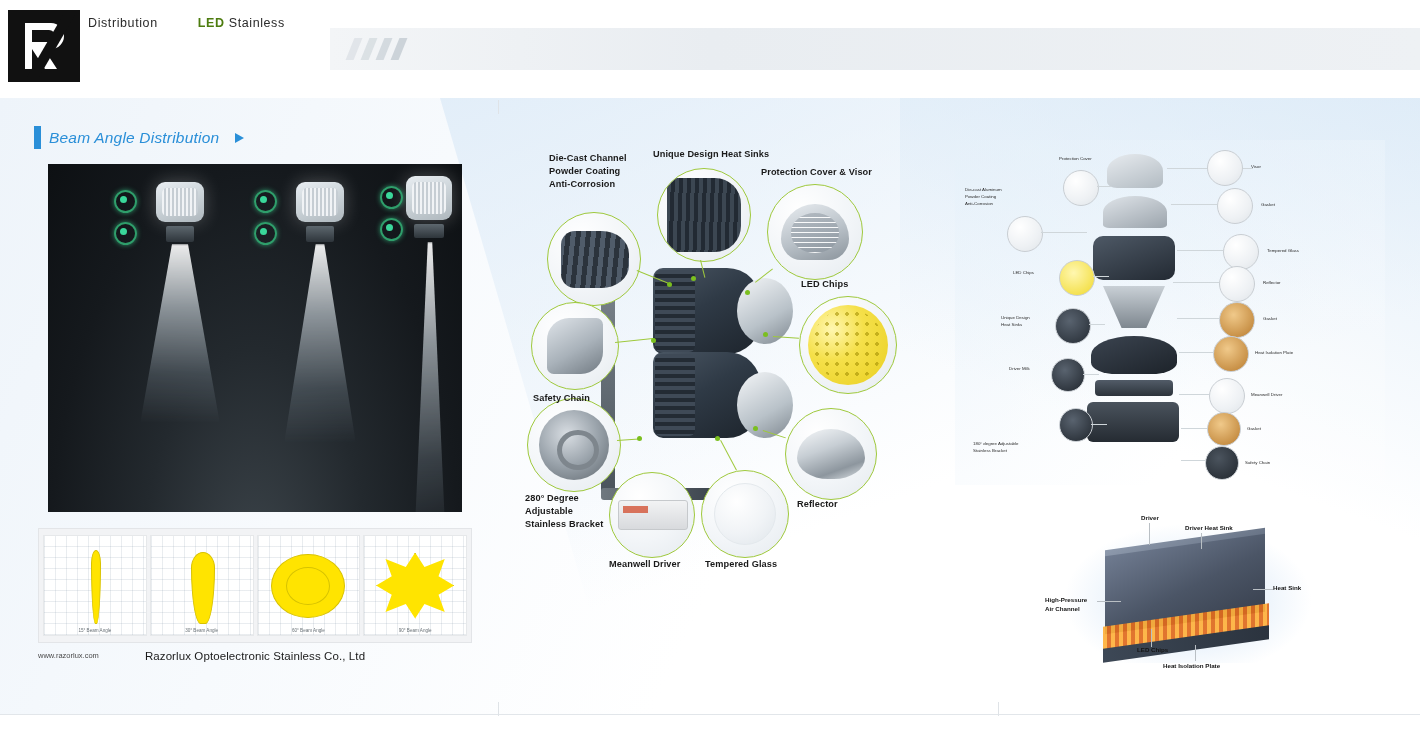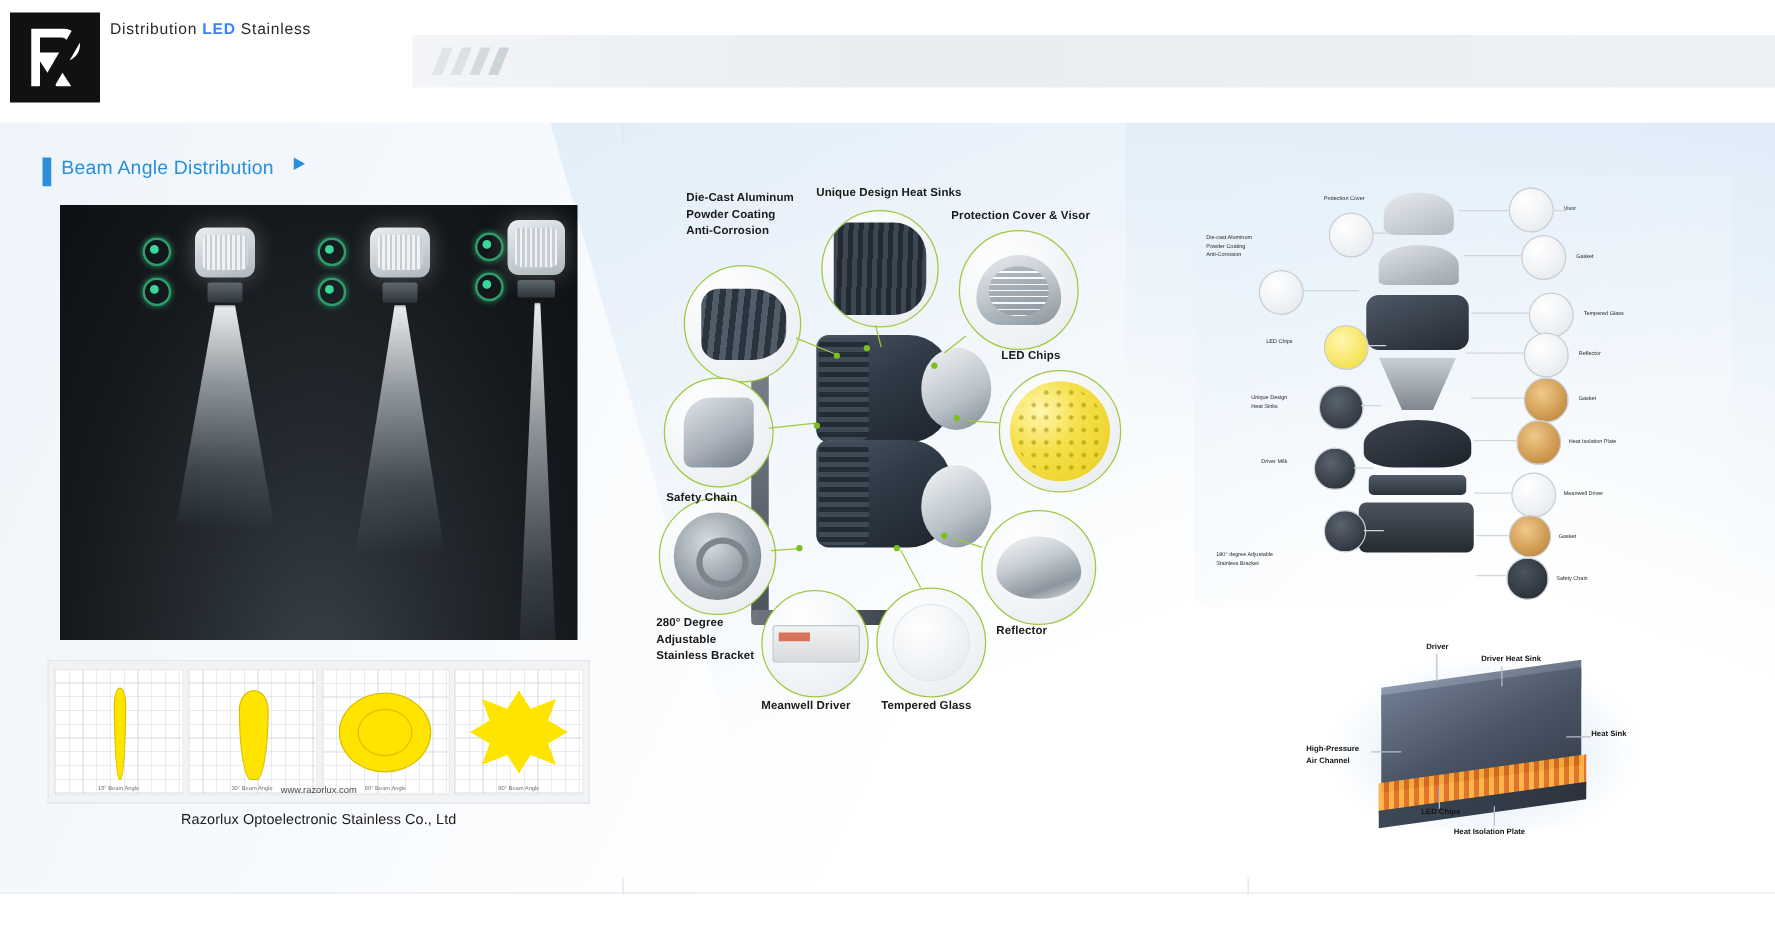--- a/index.html
+++ b/index.html
@@ -72,21 +72,21 @@
     white-space: nowrap;
   }
   .logo-word .lux { color: #7b7f85; }
   .logo-sub {
     margin-top: 2px;
     font-size: 12.5px;
     letter-spacing: .6px;
     color: #2a2a2a;
     white-space: nowrap;
   }
-  .logo-sub b { color: #3b82f6; }
+  .logo-sub b { color: #4d7c0f; margin-left: 36px; }
 
   
   .page-bg {
     position: absolute;
     left: 0; top: 98px;
     width: 1420px; height: 616px;
     background:
       linear-gradient(115deg, #eef4fa 0%, #f7fafd 28%, #ffffff 55%, #ffffff 100%);
   }
   .bg-wedge {
@@ -114,22 +114,23 @@
     left: 0; top: 715px;
     width: 1420px; height: 39px;
     background: #fff;
   }
 
   
   .section-title {
     position: absolute;
     left: 34px; top: 126px;
     display: flex;
-    align-items: flex-start;
+    align-items: center;
     gap: 8px;
+    font-style: italic;
   }
   .title-bar {
     width: 7px; height: 23px;
     background: #2a8fd8;
   }
   .title-text {
     font-size: 15.5px;
     color: #2a8fd8;
     letter-spacing: .2px;
   }
@@ -272,23 +273,23 @@
     position: absolute;
     left: 38px; top: 650px;
     width: 434px;
     text-align: center;
     font-size: 11.5px;
     color: #1b1b1b;
     letter-spacing: .1px;
   }
   .company-url {
     position: absolute;
-    left: 38px; top: 627px;
+    left: 38px; top: 651px;
     width: 434px;
-    text-align: center;
+    text-align: left;
     font-size: 7.5px;
     color: #4a4a4a;
   }
 
   
   .exploded {
     position: absolute;
     left: 505px; top: 140px;
     width: 430px; height: 450px;
   }
@@ -600,21 +601,21 @@
 
   <div class="fix-body" style="left:148px; top:128px; width:108px; height:86px; border-radius:10px 34px 34px 10px;"></div>
   <div class="fix-body" style="left:148px; top:212px; width:108px; height:86px; border-radius:10px 34px 34px 10px;"></div>
   <div class="fix-body" style="left:150px; top:130px; width:40px; height:82px; background:repeating-linear-gradient(180deg,#3f4a57 0 4px,#232b34 4px 8px); border-radius:6px;"></div>
   <div class="fix-body" style="left:150px; top:214px; width:40px; height:82px; background:repeating-linear-gradient(180deg,#3f4a57 0 4px,#232b34 4px 8px); border-radius:6px;"></div>
   <div style="position:absolute; left:232px; top:138px; width:56px; height:66px; border-radius:50%; background:linear-gradient(150deg,#f4f6f8,#b9c2c9 60%,#7e878f);"></div>
   <div style="position:absolute; left:232px; top:232px; width:56px; height:66px; border-radius:50%; background:linear-gradient(150deg,#f4f6f8,#b9c2c9 60%,#7e878f);"></div>
   <div style="position:absolute; left:96px; top:126px; width:14px; height:230px; background:linear-gradient(180deg,#7d868e,#4a535b); border-radius:3px;"></div>
   <div style="position:absolute; left:96px; top:348px; width:120px; height:12px; background:linear-gradient(90deg,#6f787f,#39414a); border-radius:3px;"></div>
 
-  <div class="cap" style="left:44px; top:12px; width:120px; white-space:pre-line;">Die-Cast Aluminum
+  <div class="cap" style="left:44px; top:12px; width:120px; white-space:pre-line;">Die-Cast Channel
 Powder Coating
 Anti-Corrosion</div>
   <div class="callout-ring" style="left:42px; top:72px; width:92px; height:92px;">
     <div style="position:absolute; left:14%; top:20%; width:74%; height:62%; border-radius:14px 40% 40% 14px; background:repeating-linear-gradient(96deg,#505c6a 0 5px,#2b333c 5px 10px);"></div>
   </div>
   <div class="line" style="left:132px; top:130px; width:34px; transform:rotate(22deg);"></div>
   <div class="dot" style="left:162px; top:142px;"></div>
 
   <div class="cap" style="left:148px; top:8px; width:130px; text-align:left;">Unique Design Heat Sinks</div>
   <div class="callout-ring" style="left:152px; top:28px; width:92px; height:92px;">

